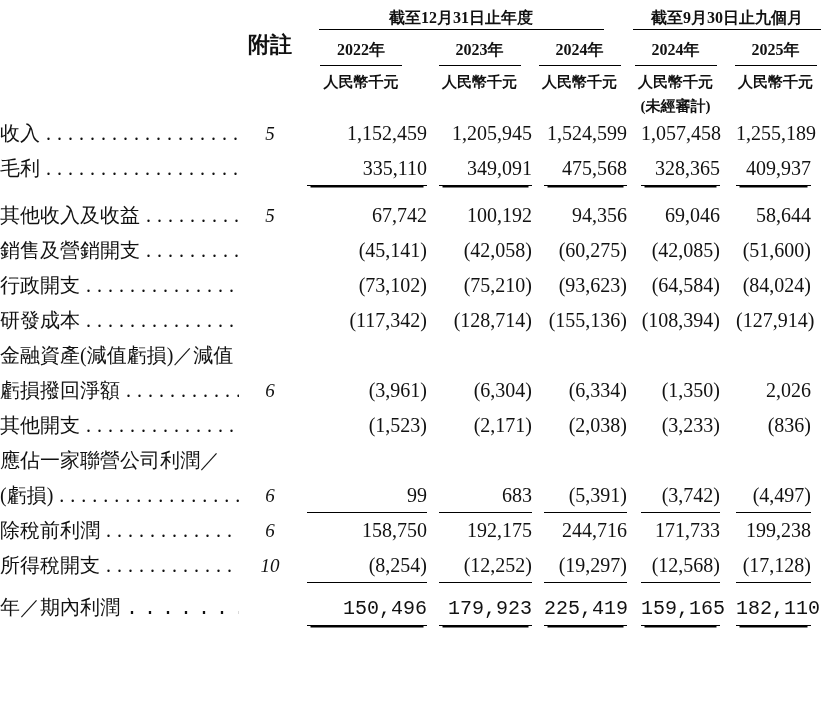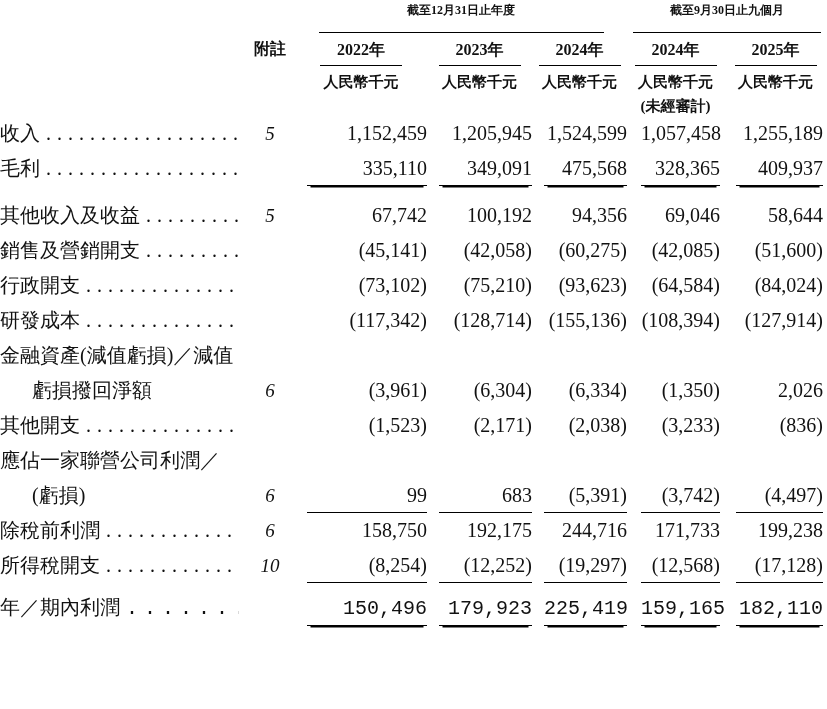--- a/index.html
+++ b/index.html
@@ -8,55 +8,55 @@
     font-family:"Liberation Serif","DejaVu Serif",serif;
     overflow:hidden;position:relative;
   }
   table.fin{border-collapse:collapse;table-layout:fixed;width:827px;margin:0;}
   td{padding:0;vertical-align:bottom;}
 
   
   tr.h-groups td{height:30px;text-align:center;}
   .grp{
     display:inline-block;border-bottom:1.5px solid #000;
-    padding-bottom:13px;font-weight:bold;font-size:12px;white-space:nowrap;
+    padding-bottom:0;font-weight:bold;font-size:16px;white-space:nowrap;
   }
   .grp-a{width:285px;}
   .grp-b{width:188px;}
   tr.h-years td{height:33px;text-align:center;}
   .yr{
     display:inline-block;width:82px;text-align:center;
     border-bottom:1.5px solid #000;padding-bottom:4px;
     font-weight:bold;font-size:16px;white-space:nowrap;
   }
-  .notehdr{font-weight:bold;font-size:16px;display:inline-block;padding-bottom:6px;}
+  .notehdr{font-weight:bold;font-size:22px;display:inline-block;padding-bottom:6px;}
   tr.h-units td{height:28px;text-align:center;}
   .unit{font-weight:bold;font-size:15px;padding-bottom:2px;white-space:nowrap;}
   tr.h-unaud td{height:22px;text-align:center;}
   .unaud{font-weight:bold;font-size:15px;white-space:nowrap;}
 
   
   td.lbl{padding-right:6px;margin-left:48px;}
   .lline{display:flex;align-items:baseline;height:35px;line-height:35px;font-size:20px;white-space:nowrap;}
   .lline .t{white-space:nowrap;}
   .lline .dots{flex:1;overflow:hidden;white-space:nowrap;padding-left:6px;}
   .lline .dots::after{
     content:"...................................................................";
     letter-spacing:6px;font-size:20px;color:#111;
   }
-  .ind{padding-left:32px;flex-direction:column;}
+  .ind{padding-left:0;}
   td.note{text-align:center;}
   .nt{height:35px;line-height:35px;font-style:italic;font-size:19px;text-align:center;}
   td.val{padding:0;}
   .v{
     box-sizing:border-box;height:35px;line-height:35px;
     text-align:right;font-size:20px;margin-left:12px;white-space:nowrap;
   }
   td.val.gap .v{margin-left:14px;margin-right:4px;}
-  td.val.last .v{margin-right:4px;}
+  td.val.last .v{margin-right:16px;}
   tr.rule .v{border-bottom:1.5px solid #000;}
   tr.dbl .v{border-bottom:1.5px solid #000;box-shadow:0 5px 0 -3.5px #000;}
   tr.sp12 td{padding-top:12px;}
   tr.sp8 td{padding-top:8px;font-family:Liberation Mono, monospace;}
 </style>
 </head>
 <body>
 
 <div class="page">
 <table class="fin">

